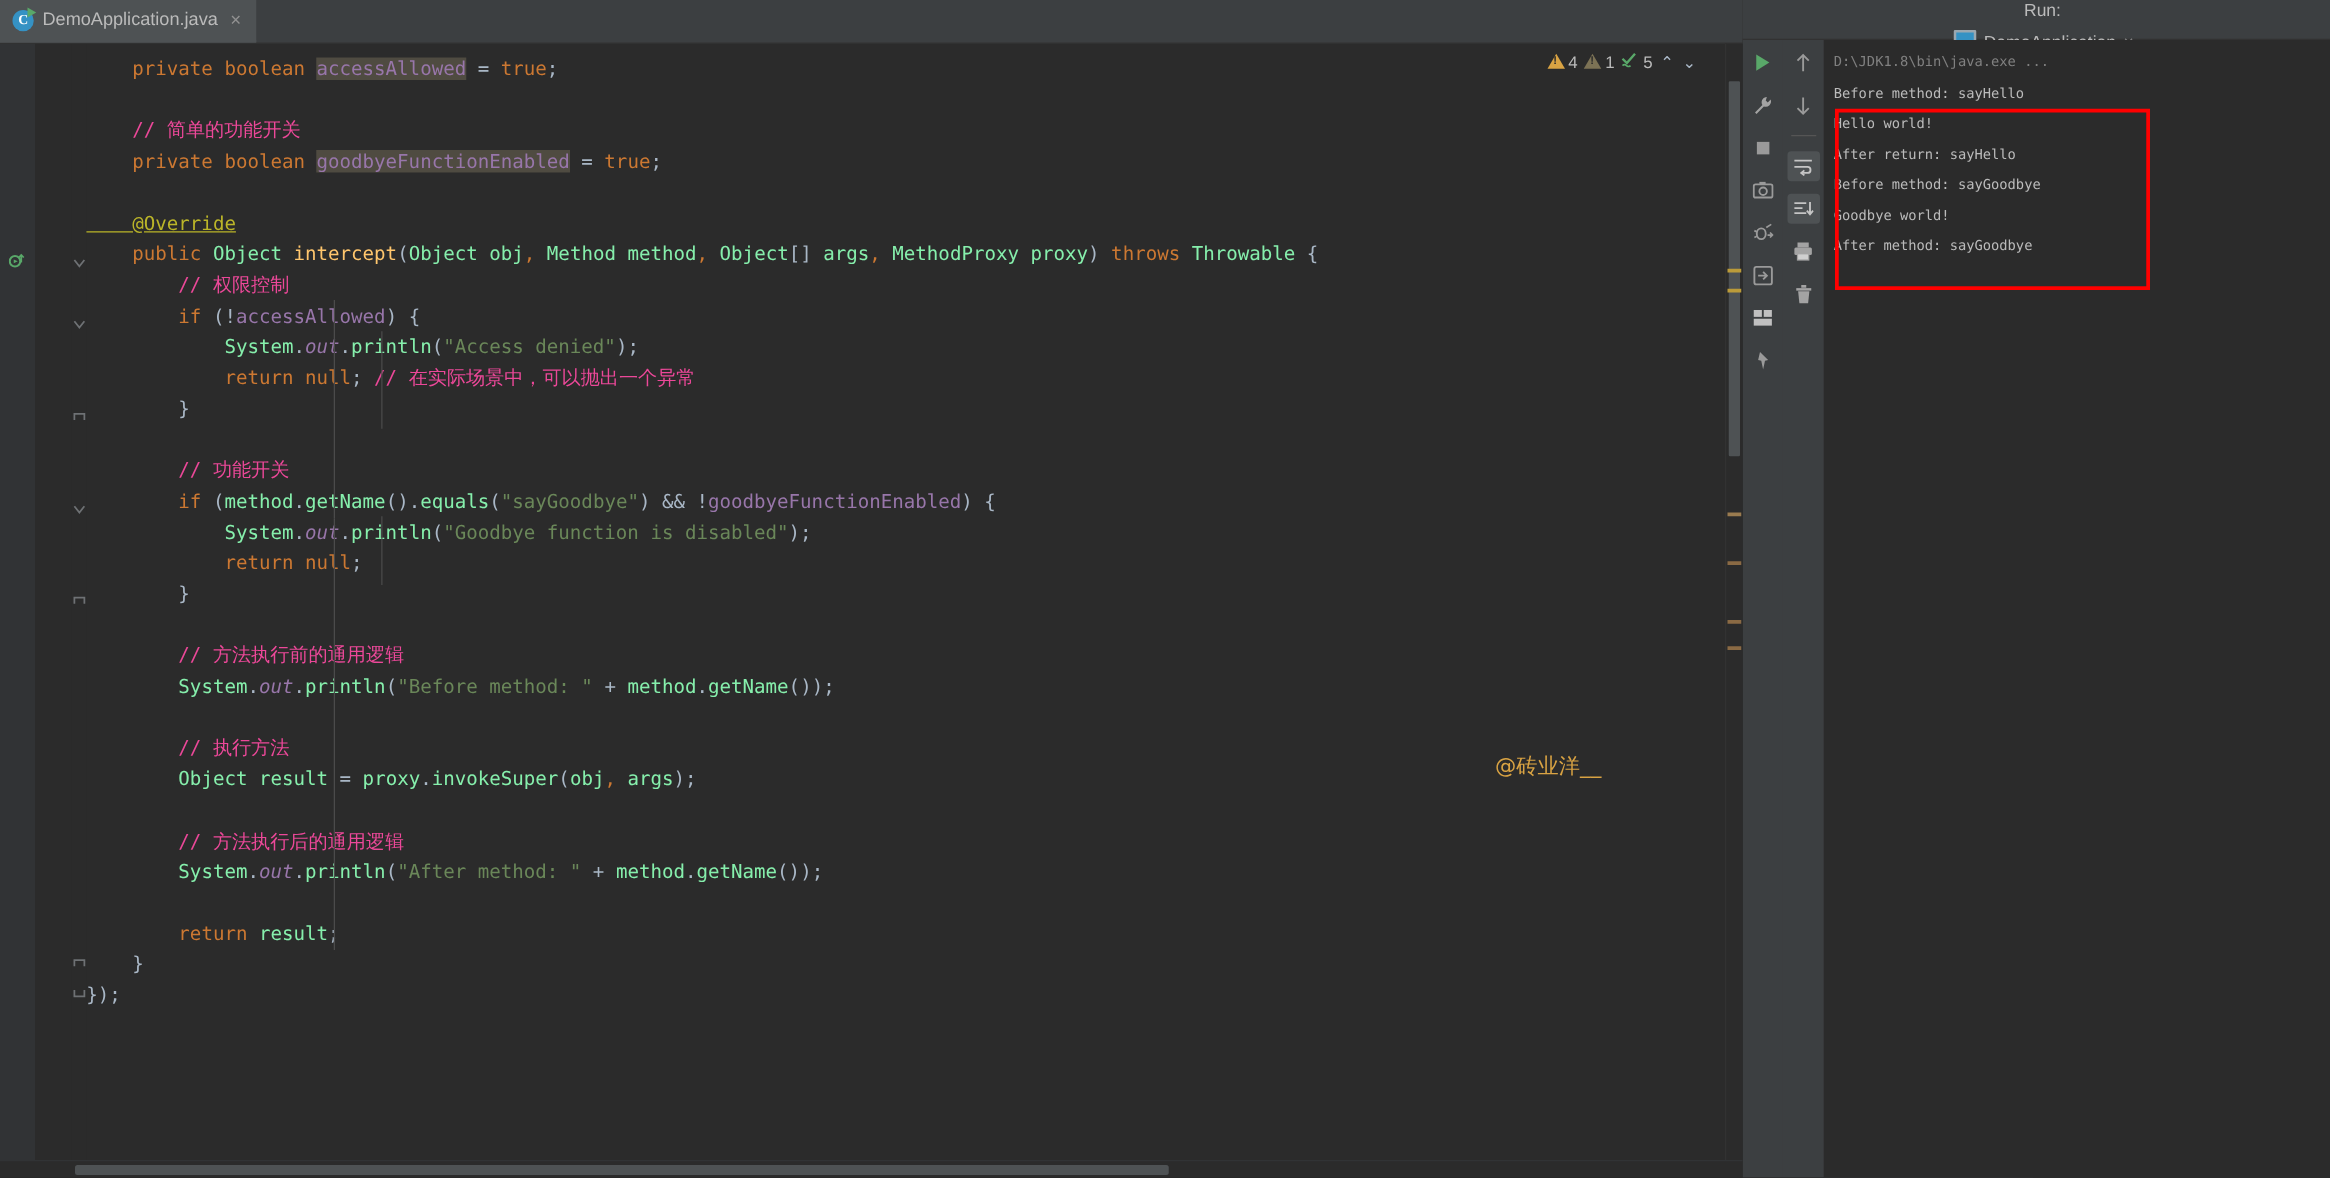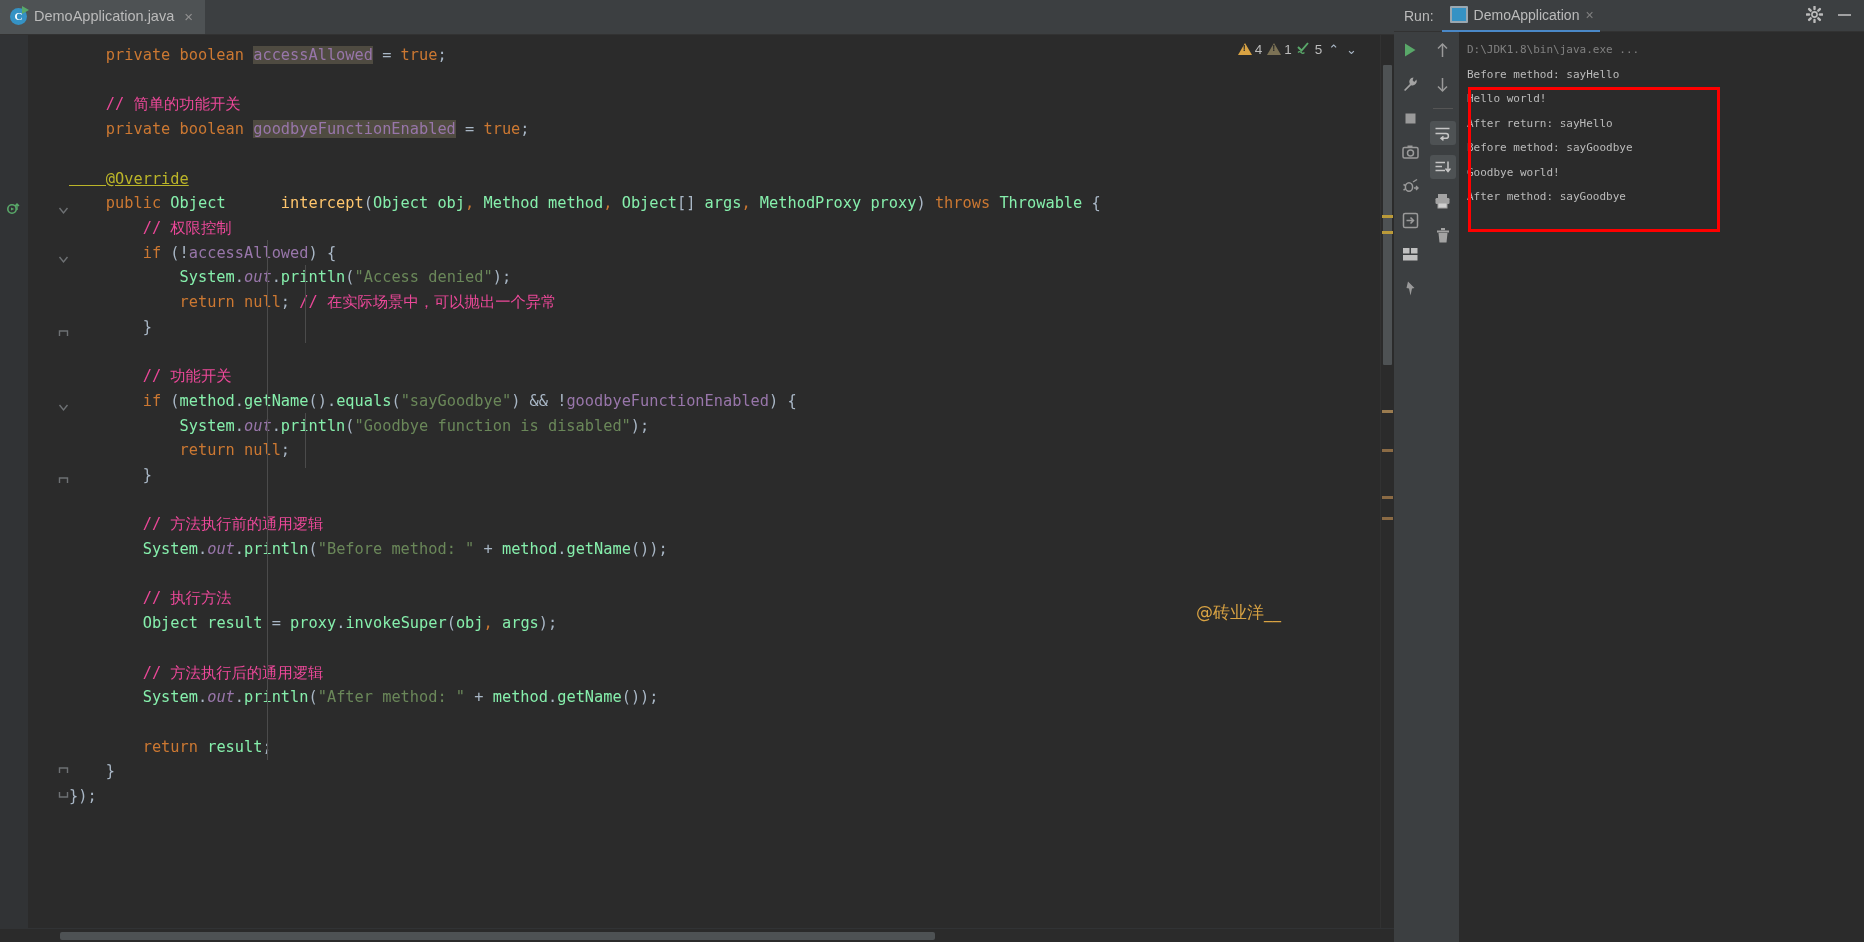--- a/index.html
+++ b/index.html
@@ -81,21 +81,21 @@
     line-height: 24.7px;
     color: #a9b7c6;
     white-space: pre;
     tab-size: 4;
   }
   .kw     { color: #cc7832; }
   .str    { color: #6a8759; }
   .cmt    { color: #ec4899; }
   .fld    { color: #9876aa; }
   .fld-hl { color: #9876aa; background: #4f4b41; }
-  .mth    { color: #ffc66d; margin-left: 46px; }
+  .mth    { color: #ffc66d; }
   .ann    { color: #bbb529; text-decoration: underline; }
   .typ    { color: #86efac; }
   .stat   { color: #9876aa; font-style: italic; }
   .punc   { color: #a9b7c6; }
 
   
   .indent-guide {
     position: absolute; width: 1px; background: #4b4b4b; top: 0;
   }
 
@@ -151,20 +151,21 @@
   
   #run-pane {
     width: 470px; height: 942px; background: #3c3f41;
     display: flex; flex-direction: column; flex: none;
   }
   .run-header {
     height: 31px; background: #3c3f41;
     display: flex; align-items: center; gap: 8px;
     padding-left: 10px; position: relative;
     border-bottom: 1px solid #323232;
+    flex-direction: column;
   }
   .run-label { color: #bbbbbb; font-size: 14px; }
   .run-tab {
     display: flex; align-items: center; gap: 6px;
     height: 31px; padding: 0 6px 0 8px;
     border-bottom: 2px solid #4a88c7;
     cursor: pointer;
   }
   .run-tab-icon {
     width: 14px; height: 13px; border: 2px solid #9aa7b0;

